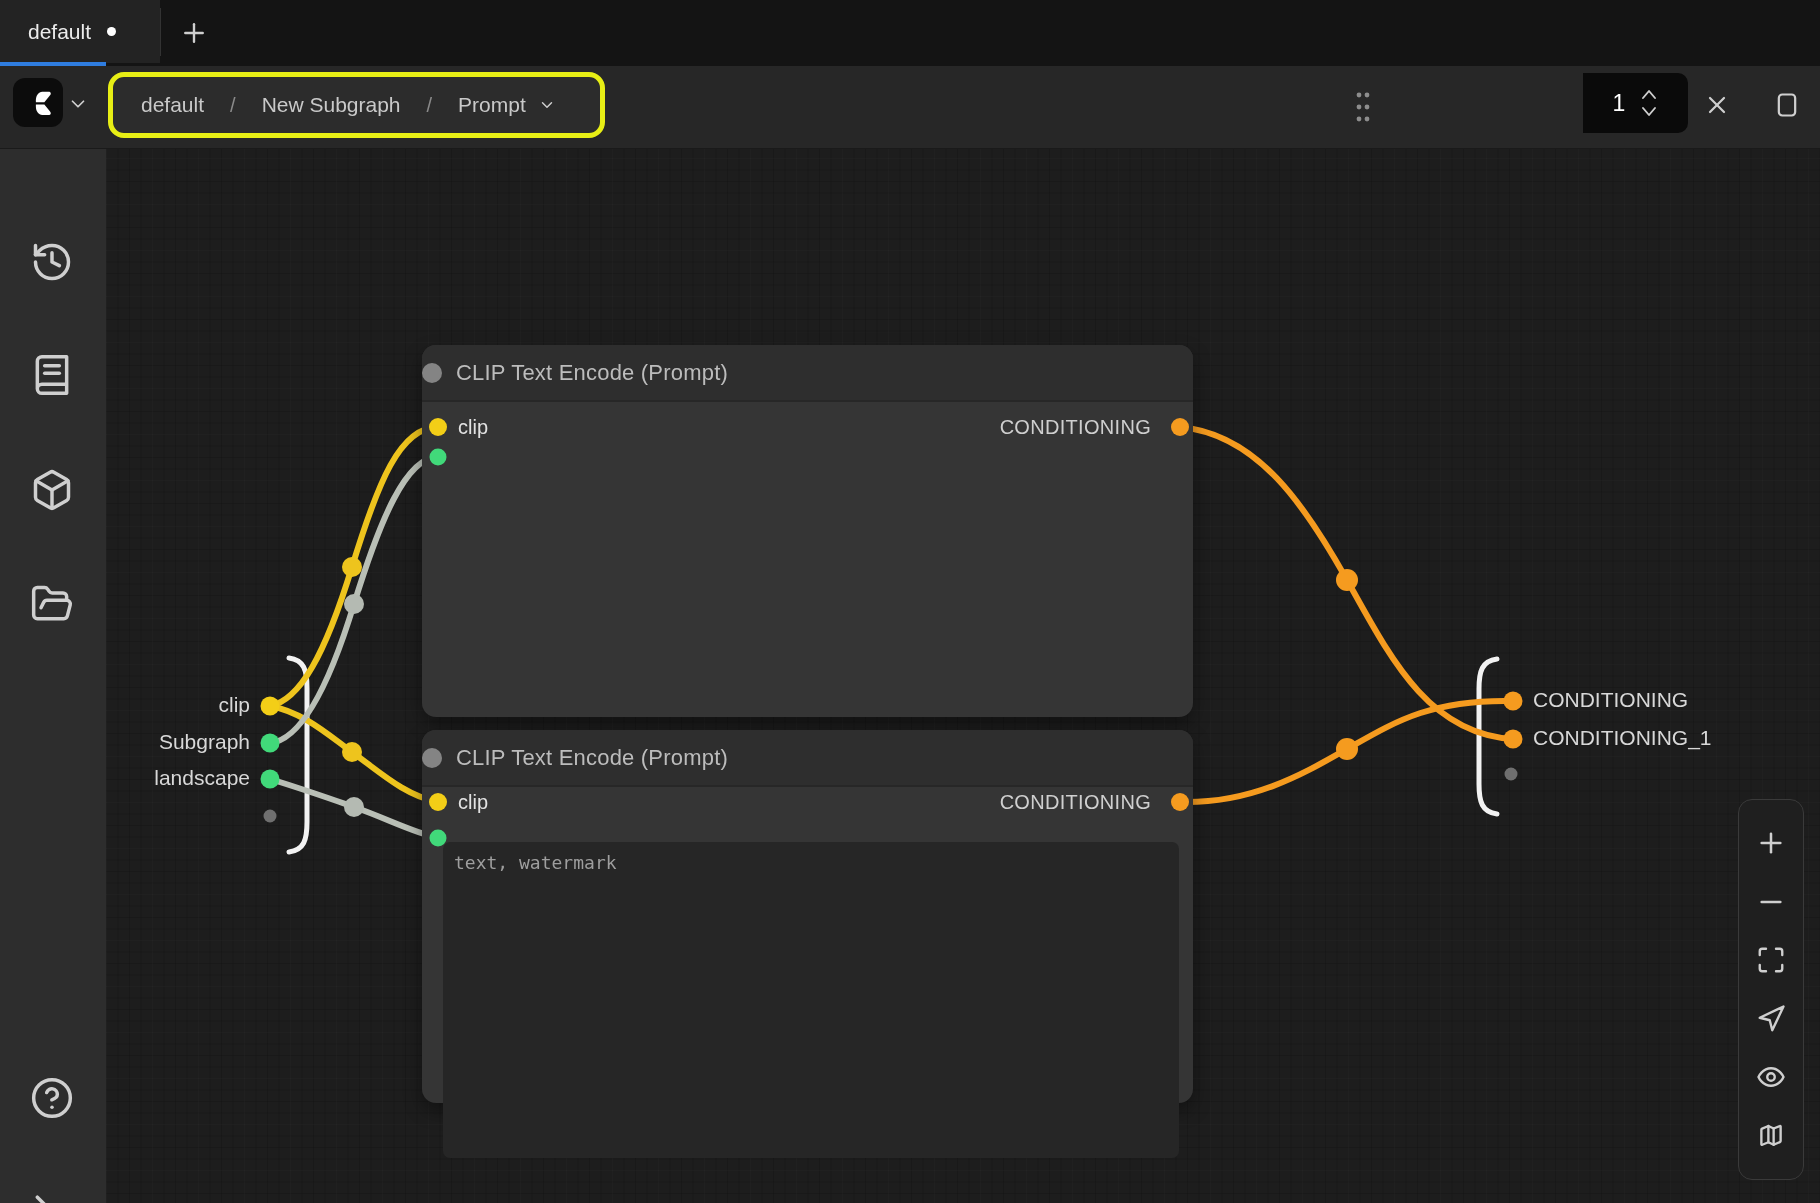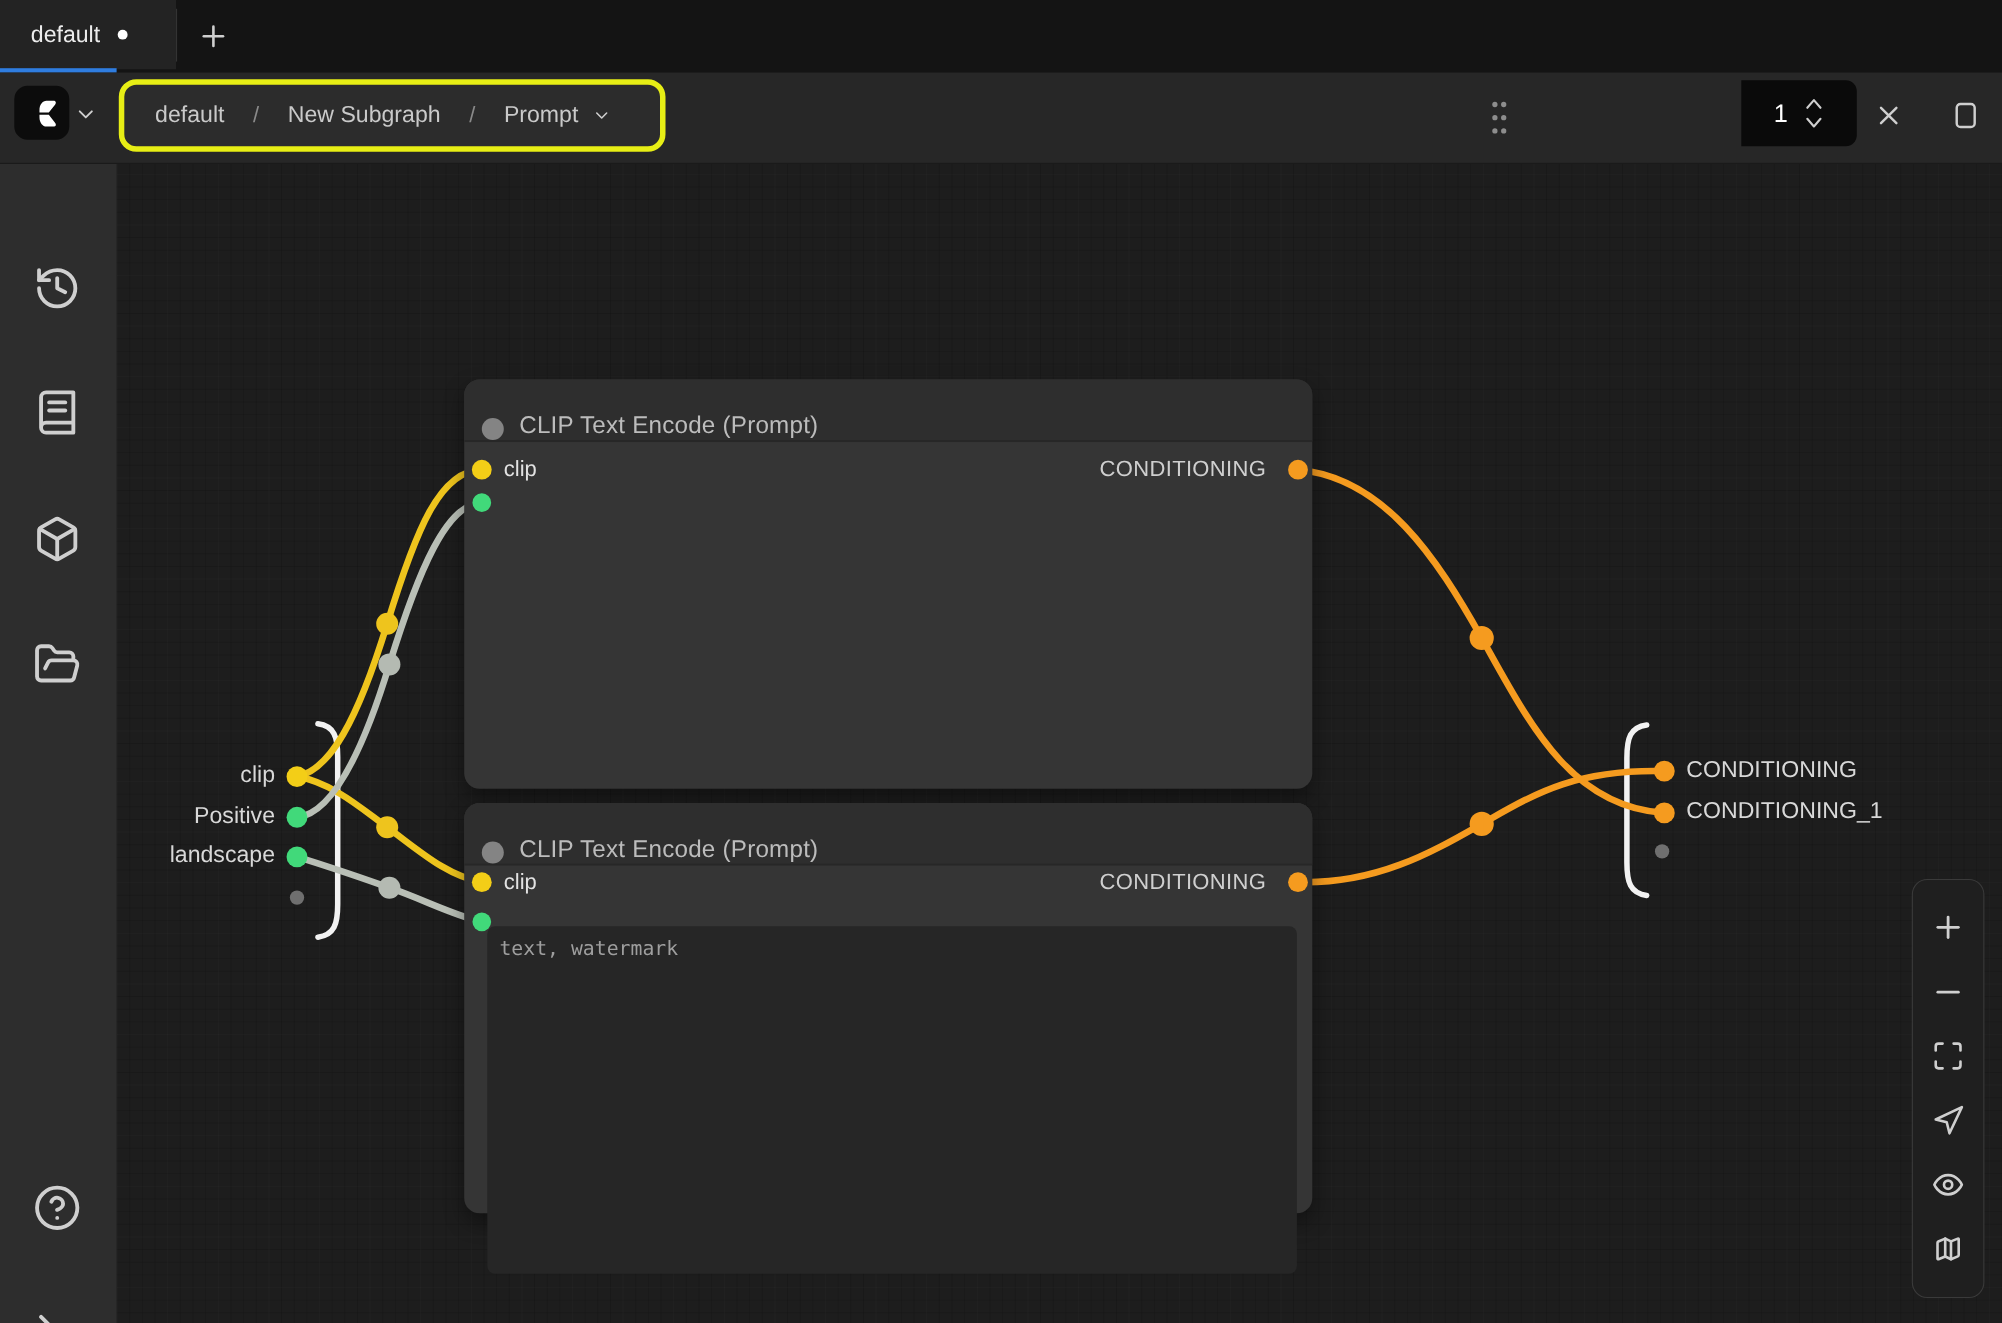--- a/index.html
+++ b/index.html
@@ -17,21 +17,21 @@
     background-size:46px 46px,46px 46px,11.5px 11.5px,11.5px 11.5px;}
 
   svg.layer{position:absolute;left:0;top:0;width:1820px;height:1203px;pointer-events:none;}
   .wires-layer{z-index:2;}
   .sockets-layer{z-index:5;}
 
   
   .node{position:absolute;width:771px;background:#353535;border-radius:14px;
         box-shadow:0 8px 18px rgba(0,0,0,.38);z-index:3;}
   .node-header{height:55px;background:#2e2e2e;border-radius:14px 14px 0 0;
-        border-bottom:2px solid #272727;display:flex;align-items:flex-end;padding-left:16px;}
+        border-bottom:2px solid #272727;display:flex;align-items:center;}
   .node-dot{width:20px;height:20px;border-radius:50%;background:#848484;margin-right:14px;flex:none;}
   .node-title{font-size:22px;color:#bcbcbc;letter-spacing:.2px;}
   .node-io{position:absolute;left:0;right:0;height:40px;display:flex;align-items:center;
         justify-content:space-between;padding:0 42px 0 36px;box-sizing:border-box;}
   .in-label{font-size:20px;color:#e2e2e2;}
   .out-label{font-size:20px;color:#cfcfcf;letter-spacing:.3px;}
   .node-text{position:absolute;left:21px;width:736px;box-sizing:border-box;background:#262626;
         border-radius:7px;padding:9px 11px;font-family:"DejaVu Sans Mono",monospace;
         font-size:18px;line-height:24px;color:#9e9e9e;white-space:pre-wrap;overflow:hidden;}
 
@@ -130,21 +130,21 @@
       <span class="node-title">CLIP Text Encode (Prompt)</span>
     </div>
     <div class="node-io" style="top:52px">
       <span class="in-label">clip</span>
       <span class="out-label">CONDITIONING</span>
     </div>
     <div class="node-text" style="top:112px;height:316px">text, watermark</div>
   </div>
 
   <div class="io-label io-left" style="top:693px">clip</div>
-  <div class="io-label io-left" style="top:730px">Positive</div>
+  <div class="io-label io-left" style="top:730px">Subgraph</div>
   <div class="io-label io-left" style="top:766px">landscape</div>
   <div class="io-label io-right" style="top:688px">CONDITIONING</div>
   <div class="io-label io-right" style="top:726px">CONDITIONING_1</div>
 
   <svg class="layer sockets-layer">
 
     <circle cx="352" cy="567" r="10" fill="#eec41d"></circle>
     <circle cx="352" cy="752" r="10" fill="#eec41d"></circle>
     <circle cx="354" cy="604" r="10" fill="#b4bab2"></circle>
     <circle cx="354" cy="807" r="10" fill="#b4bab2"></circle>

